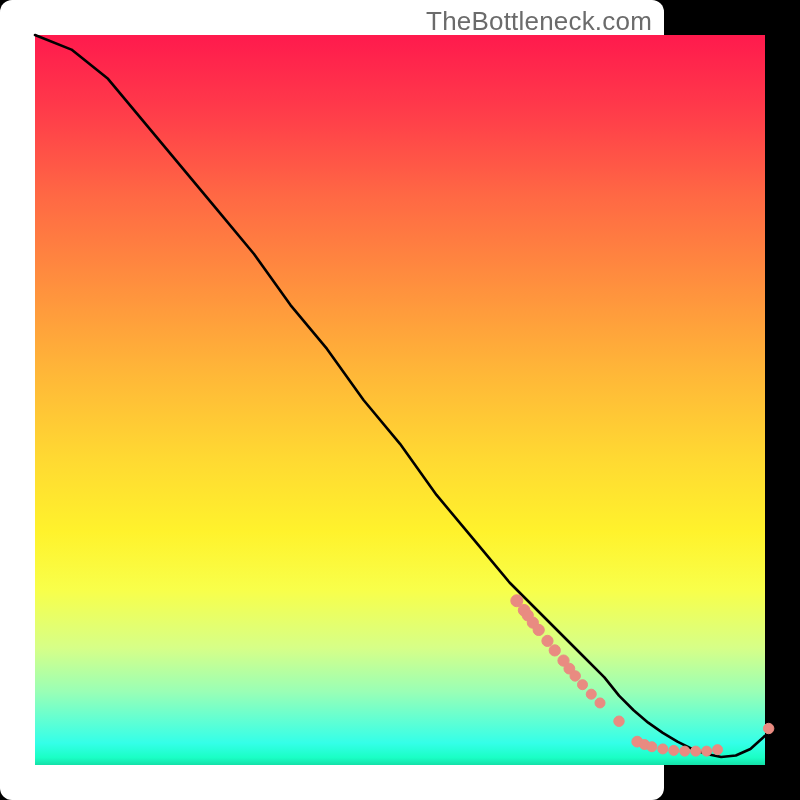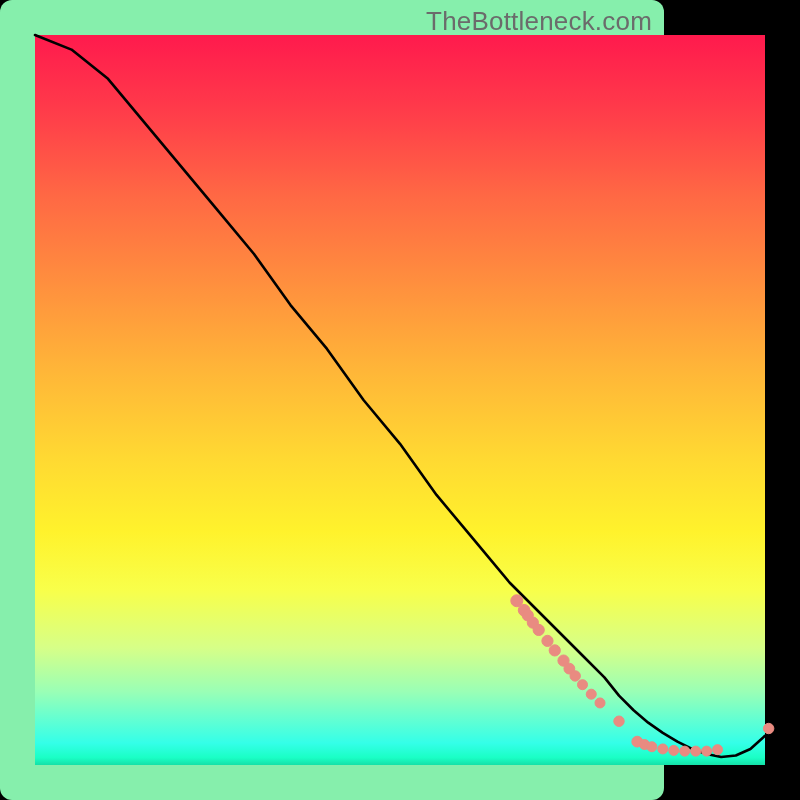--- a/index.html
+++ b/index.html
@@ -8,21 +8,21 @@
     width: 800px;
     height: 800px;
     background: #000;
     font-family: Arial, Helvetica, sans-serif;
     overflow: hidden;
   }
   .frame {
     position: relative;
     width: 664px;
     height: 800px;
-    background: #86efac;
+    background: #ffffff;
     border-radius: 12px;
   }
   .plot {
     position: absolute;
     left: 35px;
     top: 35px;
     width: 730px;
     height: 730px;
     background: linear-gradient(to bottom,
       #ff1a4d 0%,

